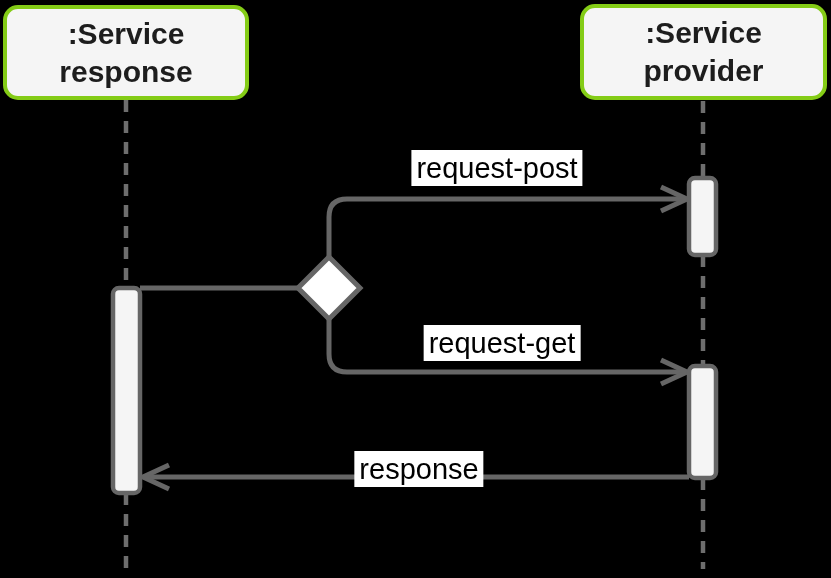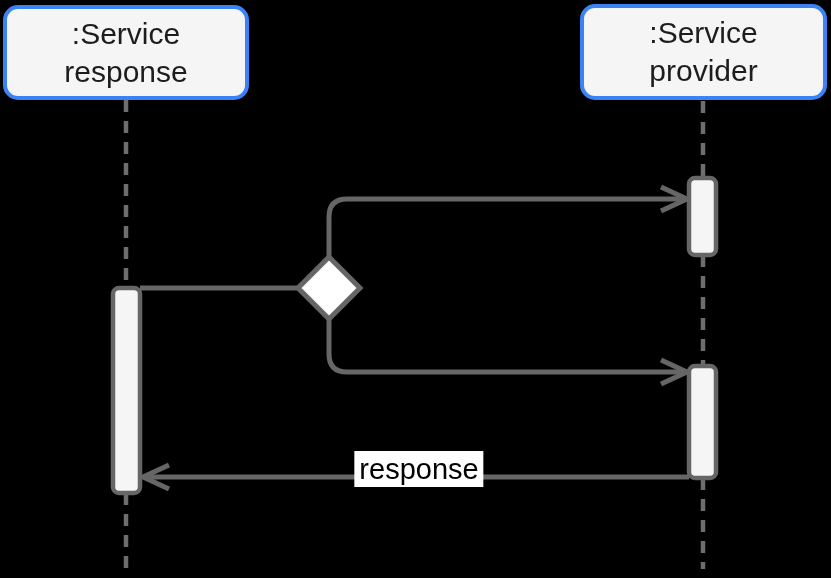--- a/index.html
+++ b/index.html
@@ -10,26 +10,26 @@
     position: relative;
     font-family: "Liberation Sans", sans-serif;
   }
   .stage { position: absolute; inset: 0; }
   .stage svg { position: absolute; left: 0; top: 0; }
 
   .head {
     position: absolute;
     box-sizing: border-box;
     background: #f5f5f5;
-    border: 4px solid #3b82f6;
+    border: 4px solid #84cc16;
     border-radius: 15px;
     display: flex; flex-direction: column;
     align-items: center; justify-content: center;
     color: #1d1d1d;
-    font-weight: normal;
+    font-weight: bold;
     font-size: 30px;
     line-height: 38px;
     text-align: center;
   }
   .head.requester { left: 3px;  top: 5px; width: 246px; height: 95px; }
   .head.provider  { left: 580px; top: 4px; width: 247px; height: 96px; }
 
   .msg {
     position: absolute;
     transform: translate(-50%, -50%);
@@ -79,15 +79,17 @@
 
   <div class="head requester">
     <span>:Service</span>
     <span>response</span>
   </div>
   <div class="head provider">
     <span>:Service</span>
     <span>provider</span>
   </div>
 
+  <div class="msg post">request-post</div>
+  <div class="msg get">request-get</div>
   <div class="msg response">response</div>
 
 </div>
 
 </body></html>

